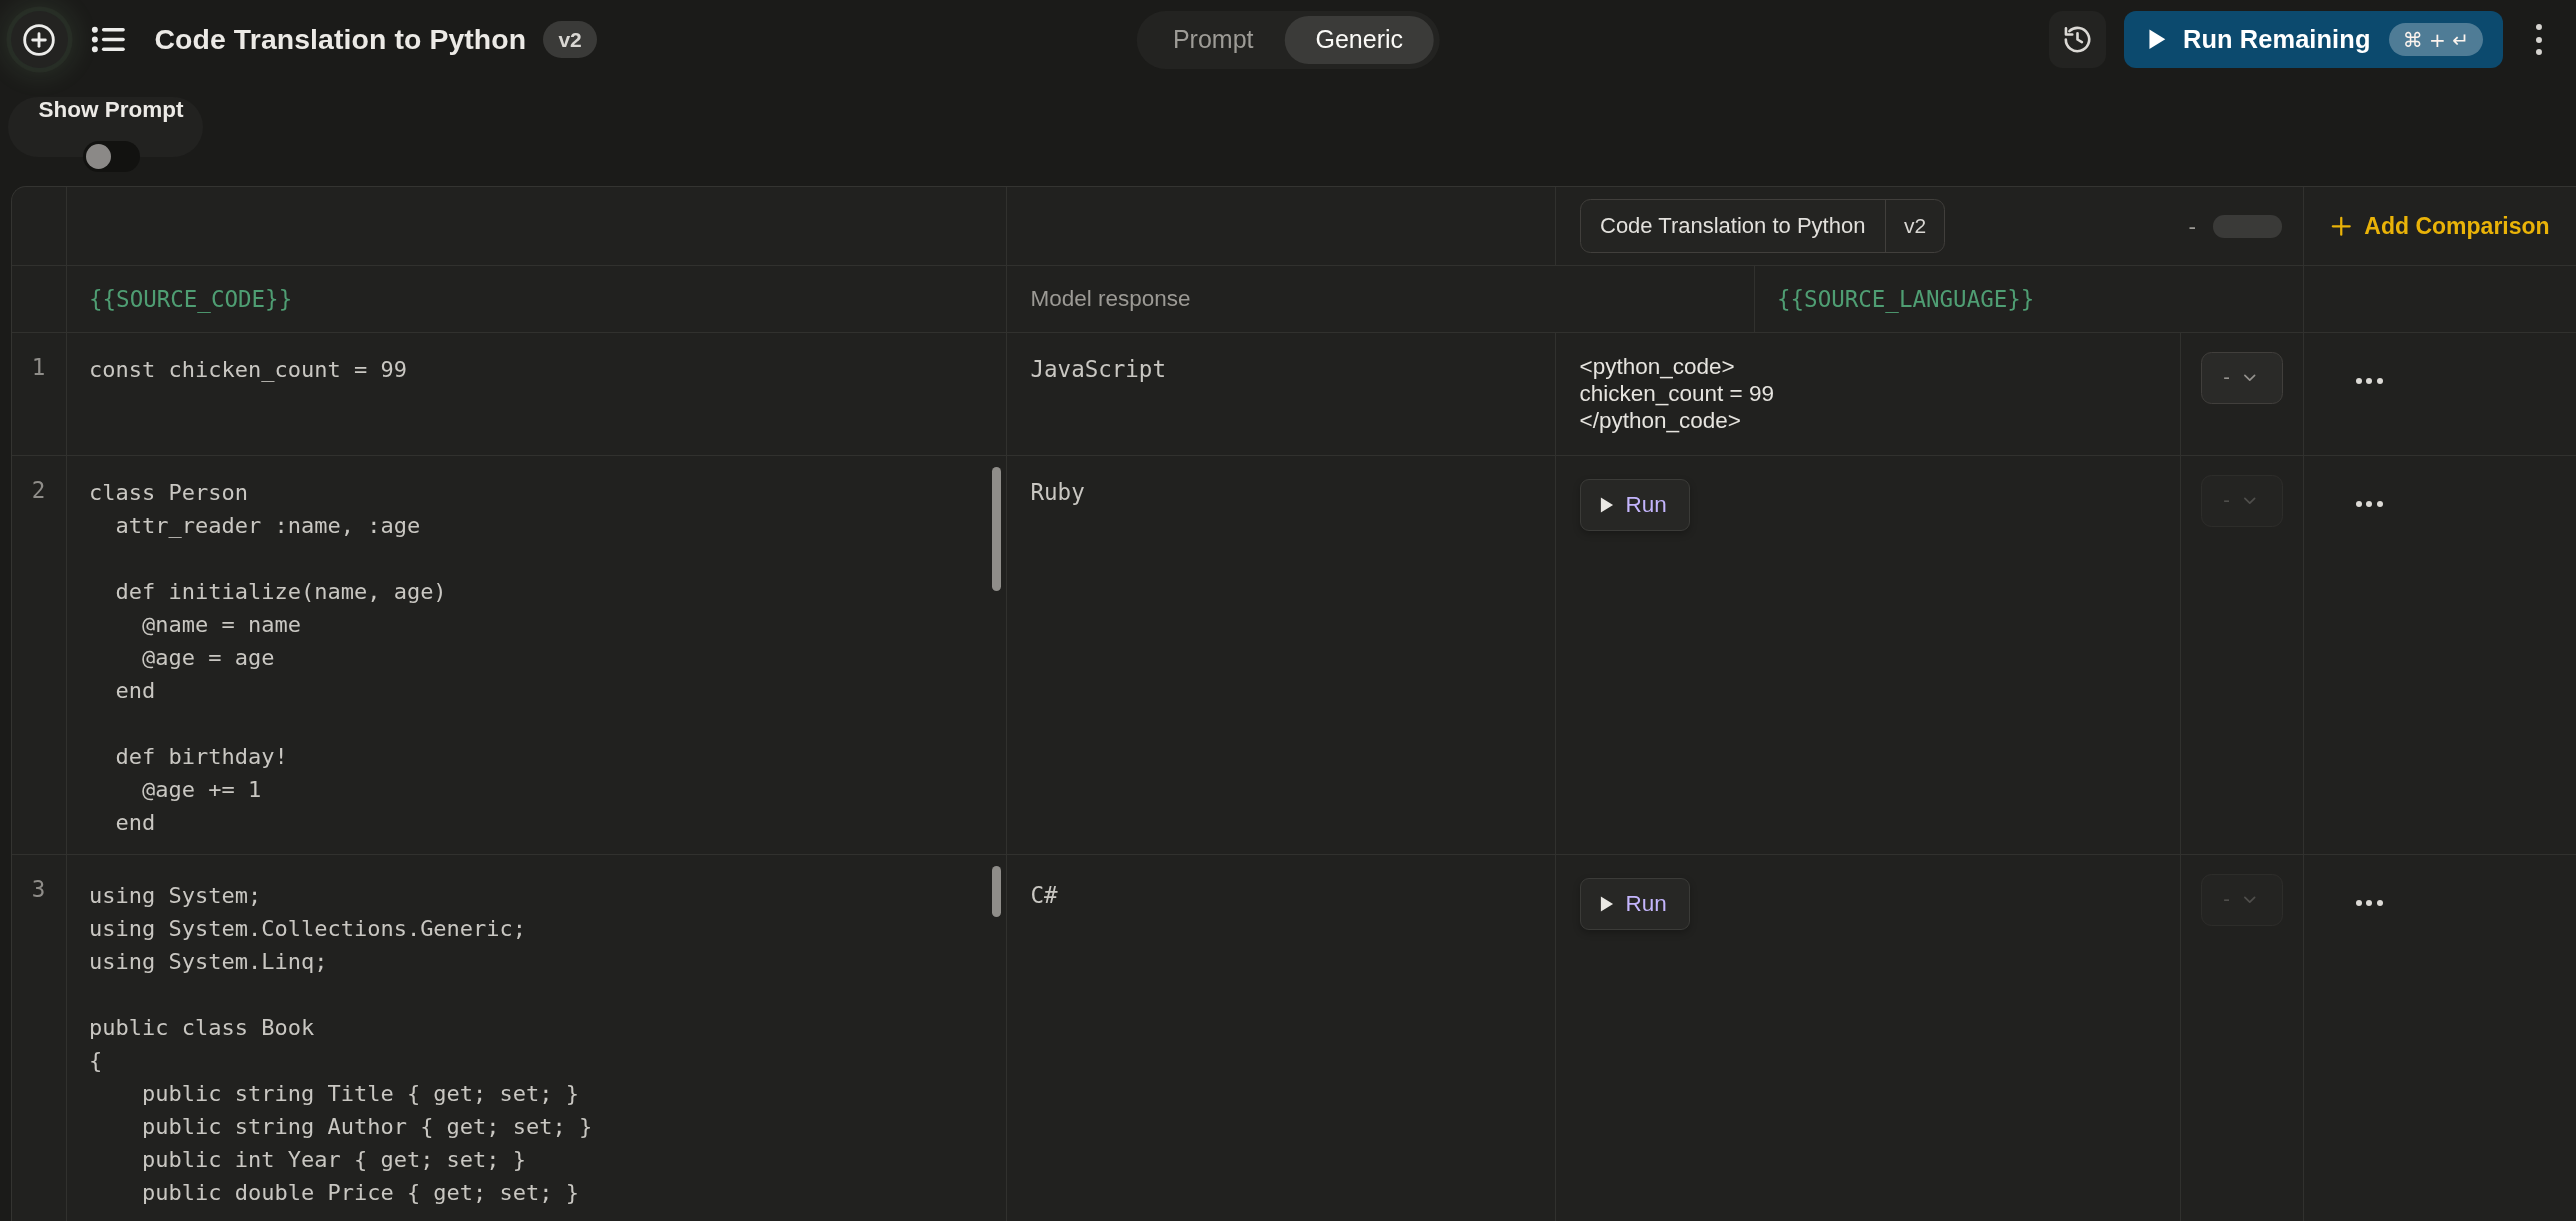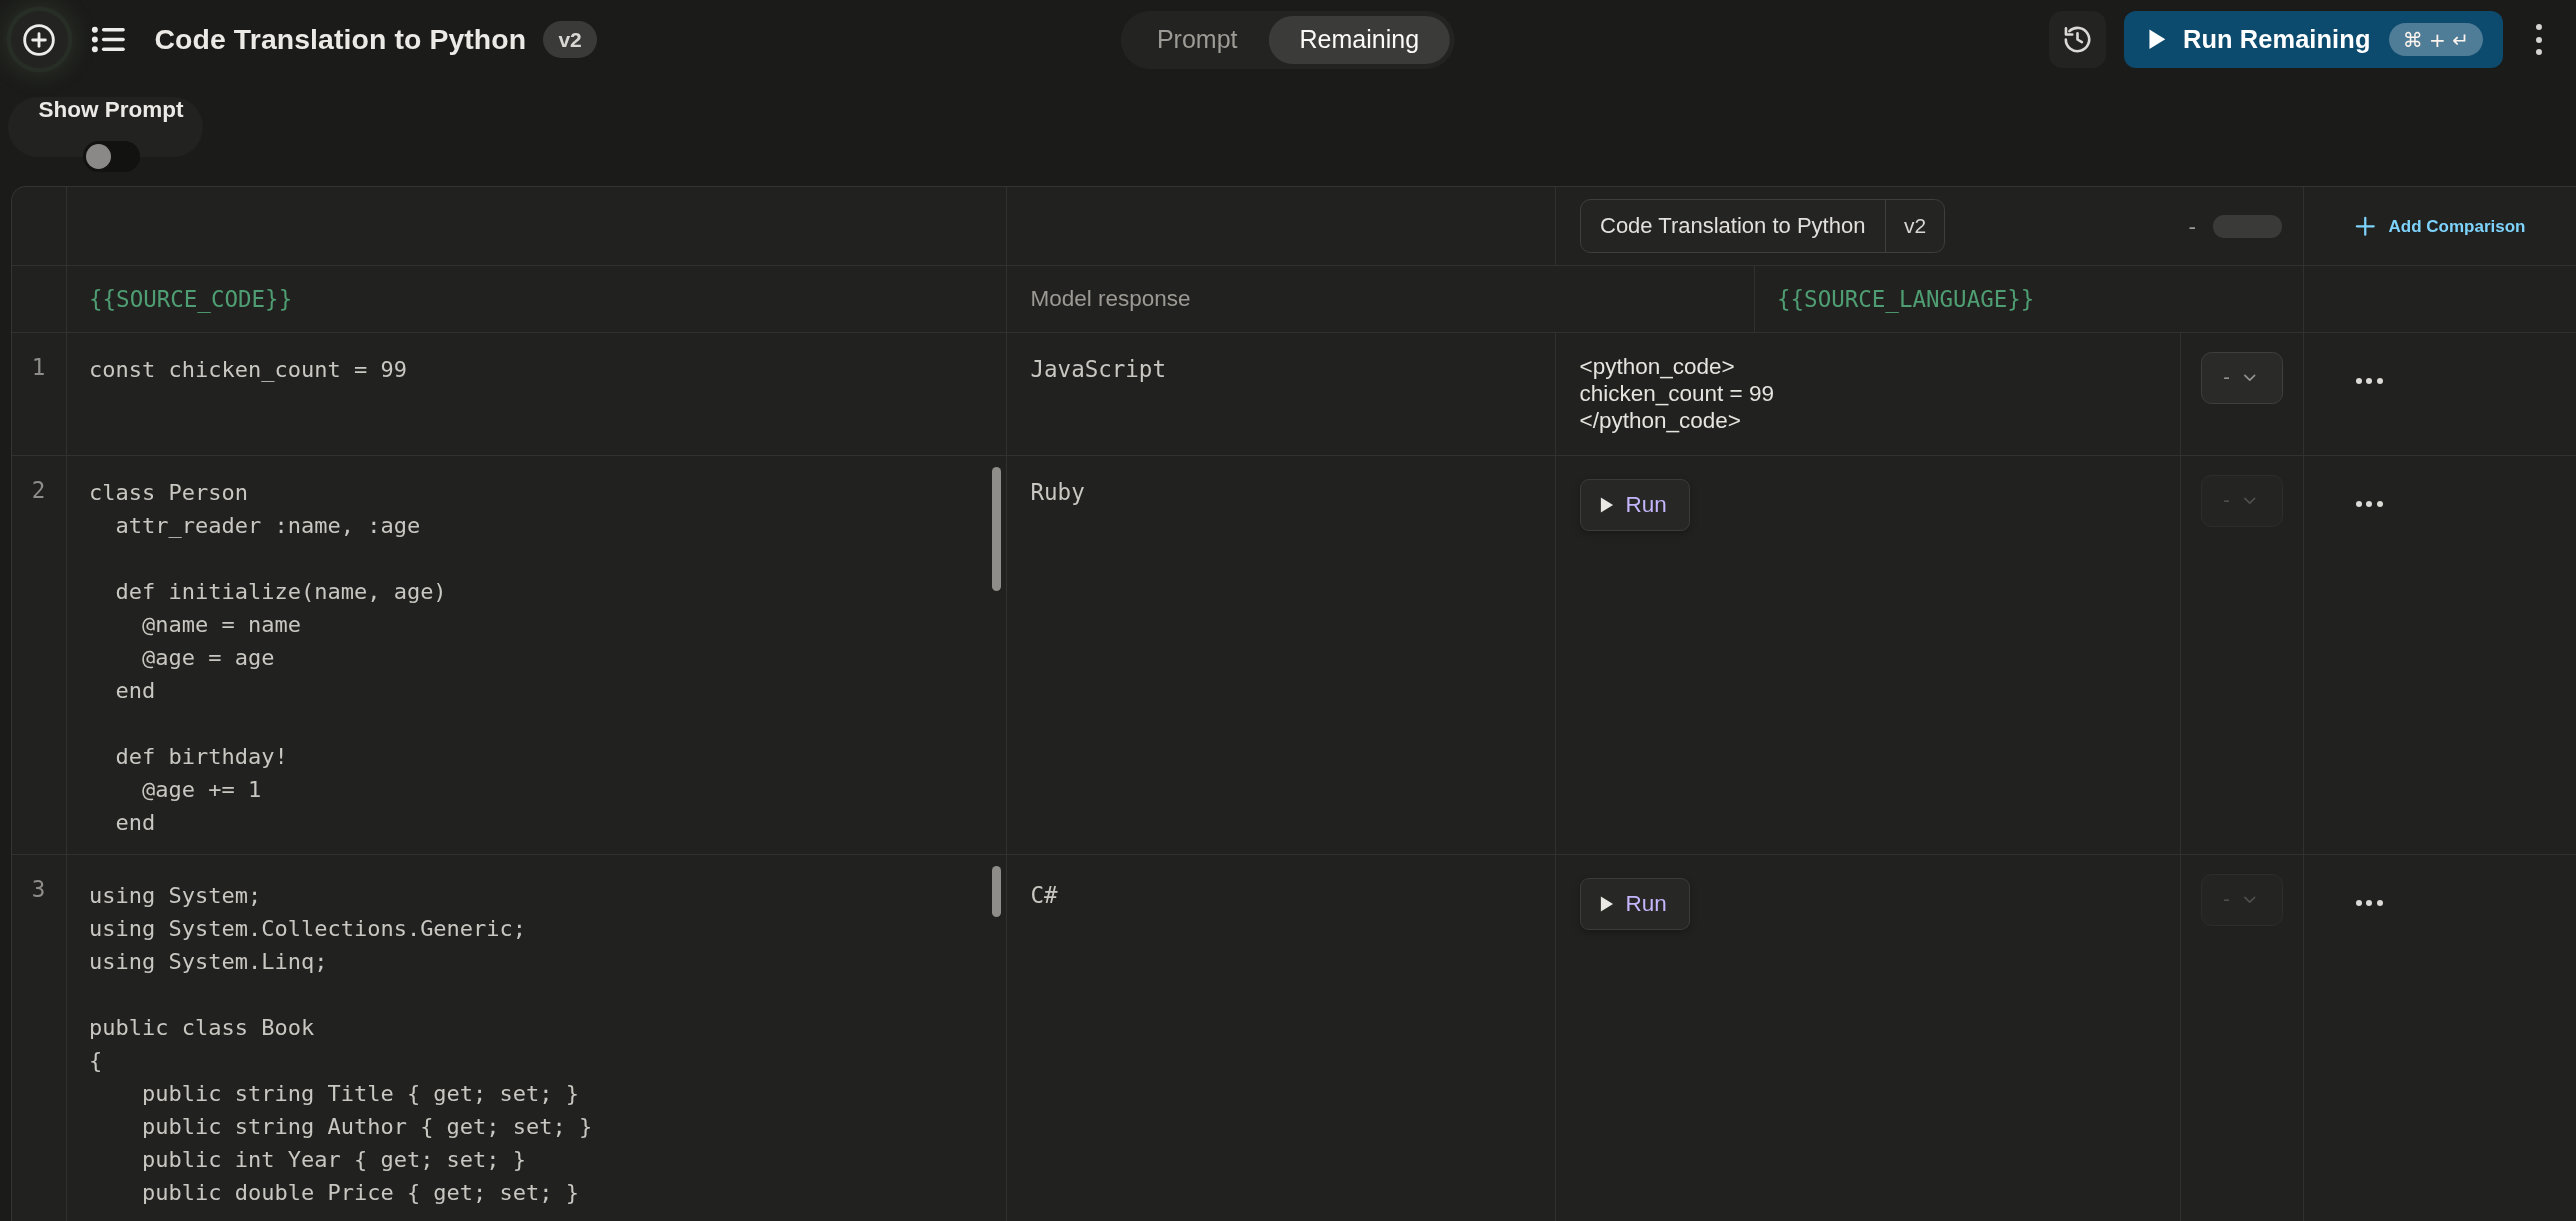--- a/index.html
+++ b/index.html
@@ -105,21 +105,21 @@
   }
   .vp-name { font-size: 22px; color: #e2e0dc; padding: 0 19.5px; white-space: nowrap; }
   .vp-ver  { font-size: 21px; color: #d9d7d3; padding: 0 18px; border-left: 1.5px solid #413f3c;
              align-self: stretch; display: flex; align-items: center; }
   .score-area { position:absolute; right: 21px; top: 0; height: 79px; display: flex; align-items: center; gap: 16.5px; }
   .score-dash { font-size: 22.5px; color: #9c9a95; }
   .score-skeleton { width: 69px; height: 22.5px; border-radius: 11.2px; background: #3a3a38; }
 
   .add-comparison {
     height: 79px; display: flex; align-items: center; justify-content: center;
-    gap: 12px; font-size: 17px; font-weight: 700; color: #7dd3fc; cursor: pointer; white-space: nowrap;
+    gap: 12px; font-size: 23px; font-weight: 700; color: #eab308; cursor: pointer; white-space: nowrap;
   }
 
   .var-header {
     font-family: "DejaVu Sans Mono", monospace;
     font-size: 22.5px; color: #4f9e73;
     display: flex; align-items: center; height: 100%; padding-left: 22.5px;
     white-space: nowrap;
   }
   .plain-header {
     font-size: 22.5px; color: #9c9a95; display: flex; align-items: center; height: 100%;
@@ -193,21 +193,21 @@
         <circle cx="3.6" cy="12" r="0.8" fill="currentColor"></circle>
         <circle cx="3.6" cy="18" r="0.8" fill="currentColor"></circle>
       </svg>
     </span>
   </div>
   <div class="page-title">Code Translation to Python</div>
   <div class="ver-badge">v2</div>
 
   <div class="tabs">
     <div class="tab">Prompt</div>
-    <div class="tab active">Remaining</div>
+    <div class="tab active">Generic</div>
   </div>
 
   <div class="topbar-right">
     <div class="icon-btn history-btn">
       <span style="display:flex">
         <svg width="33" height="33" viewBox="0 0 24 24" fill="none" stroke="currentColor" stroke-width="1.9" stroke-linecap="round" stroke-linejoin="round">
           <path d="M3.5 12a8.5 8.5 0 1 0 2.6-6.1"></path>
           <polyline points="3.6 3.8 3.6 8.4 8.2 8.4"></polyline>
           <polyline points="12 7.5 12 12 15.2 13.9"></polyline>
         </svg>

